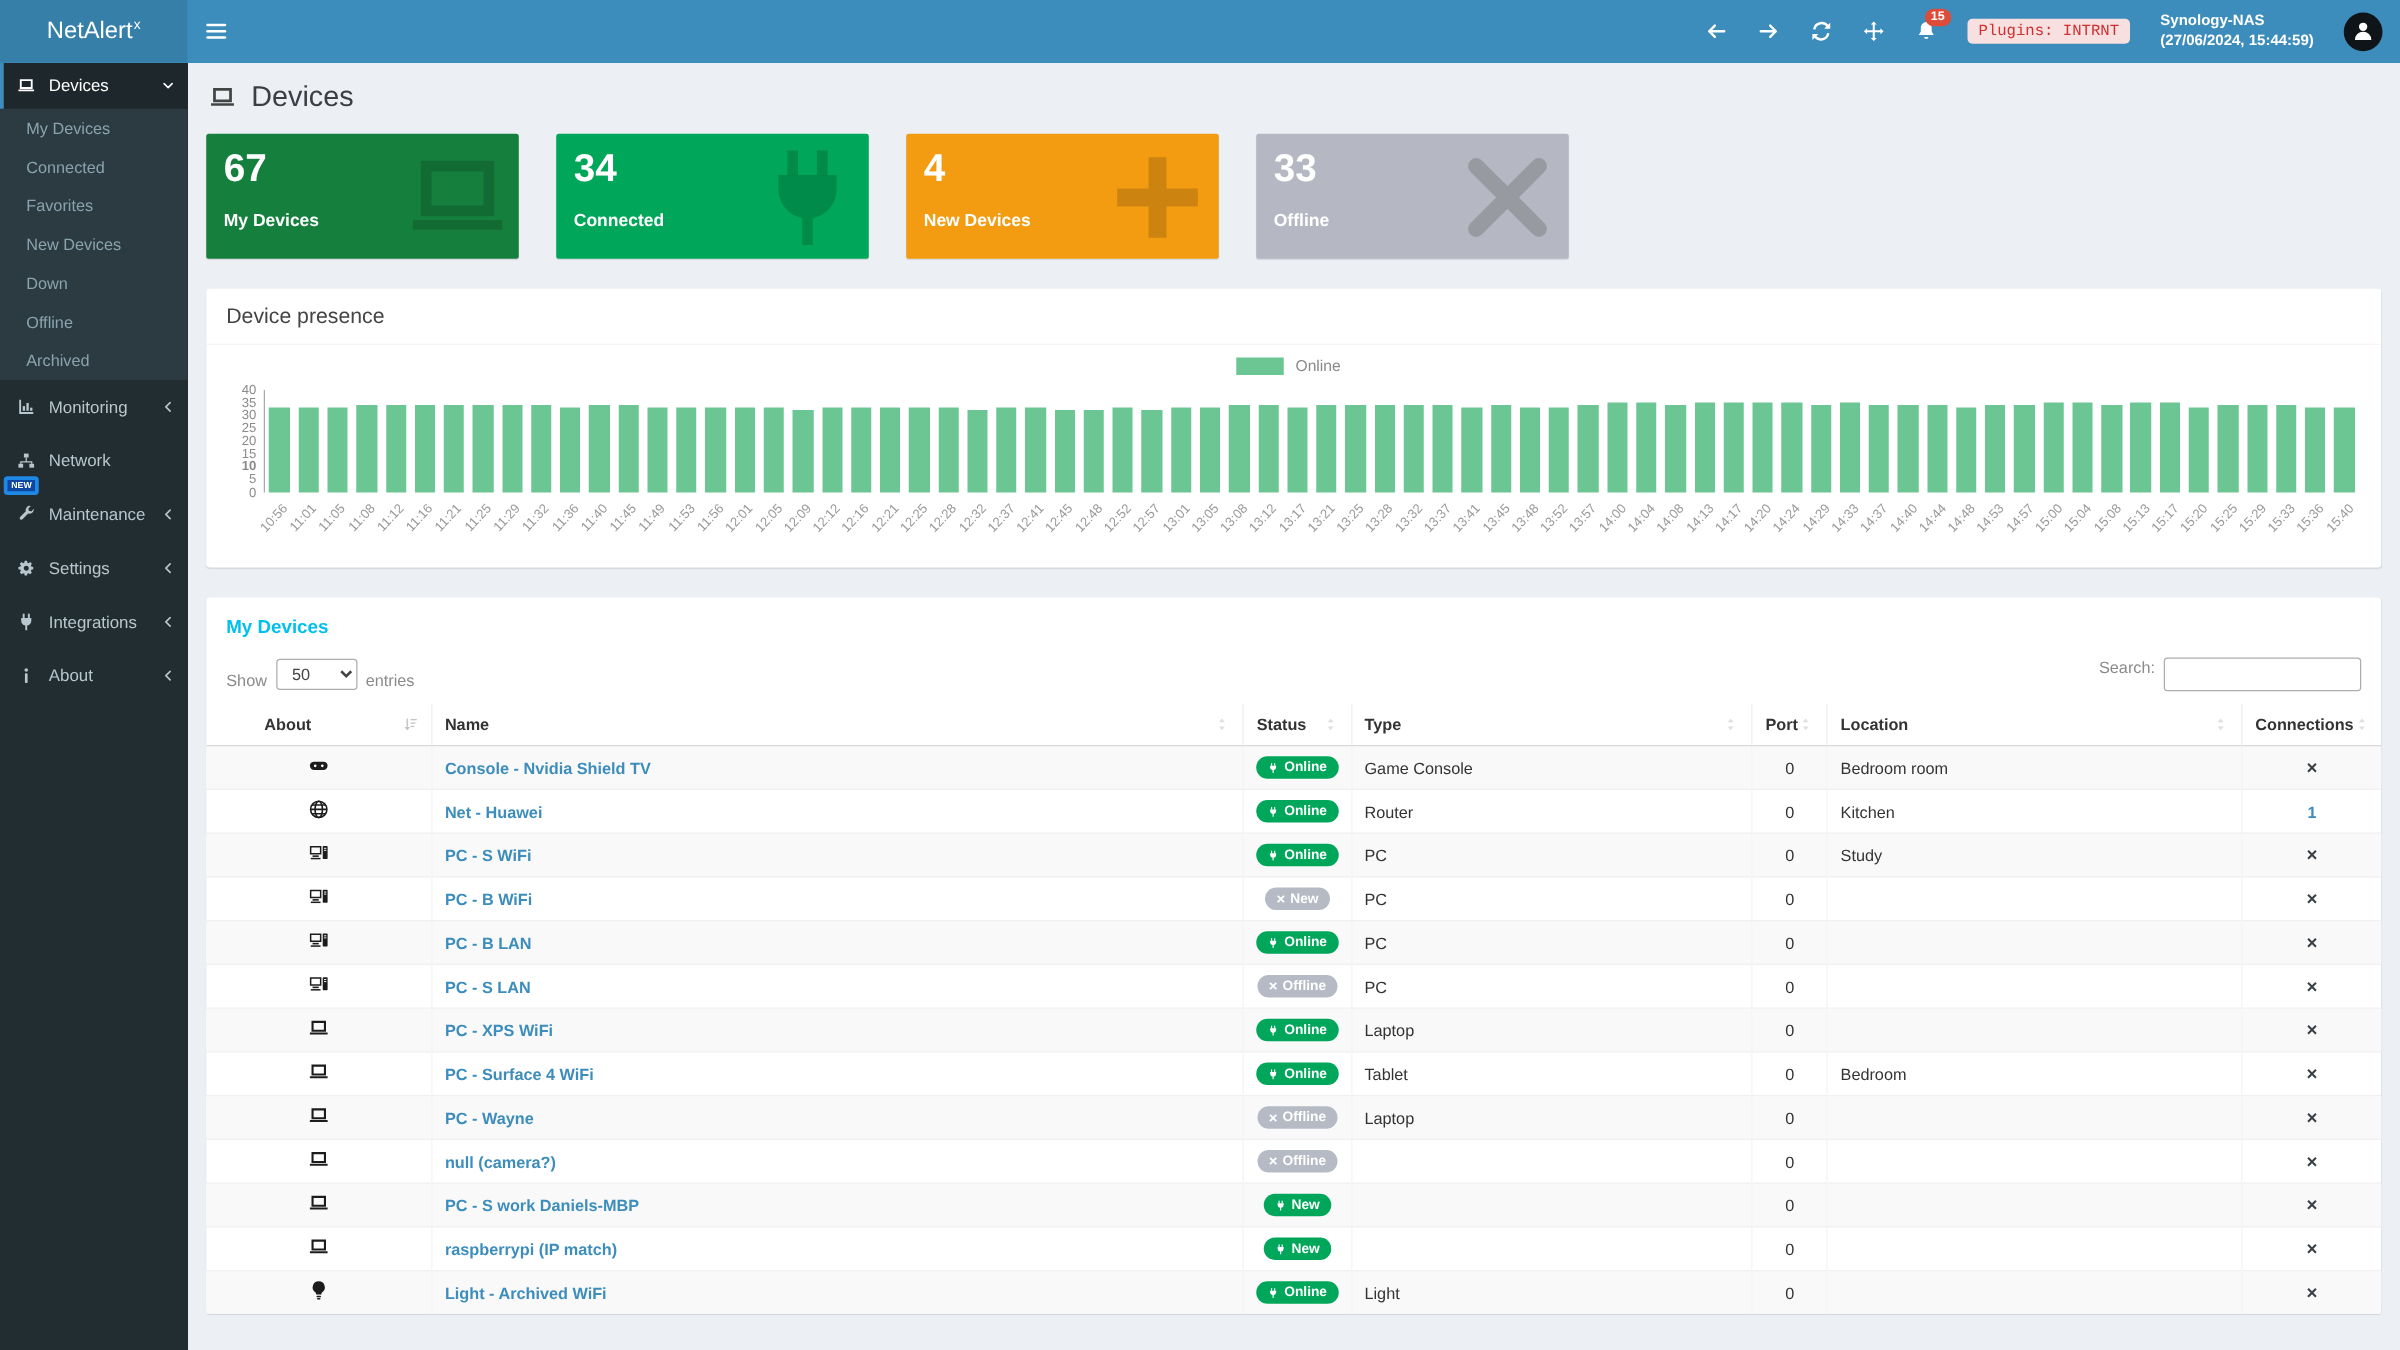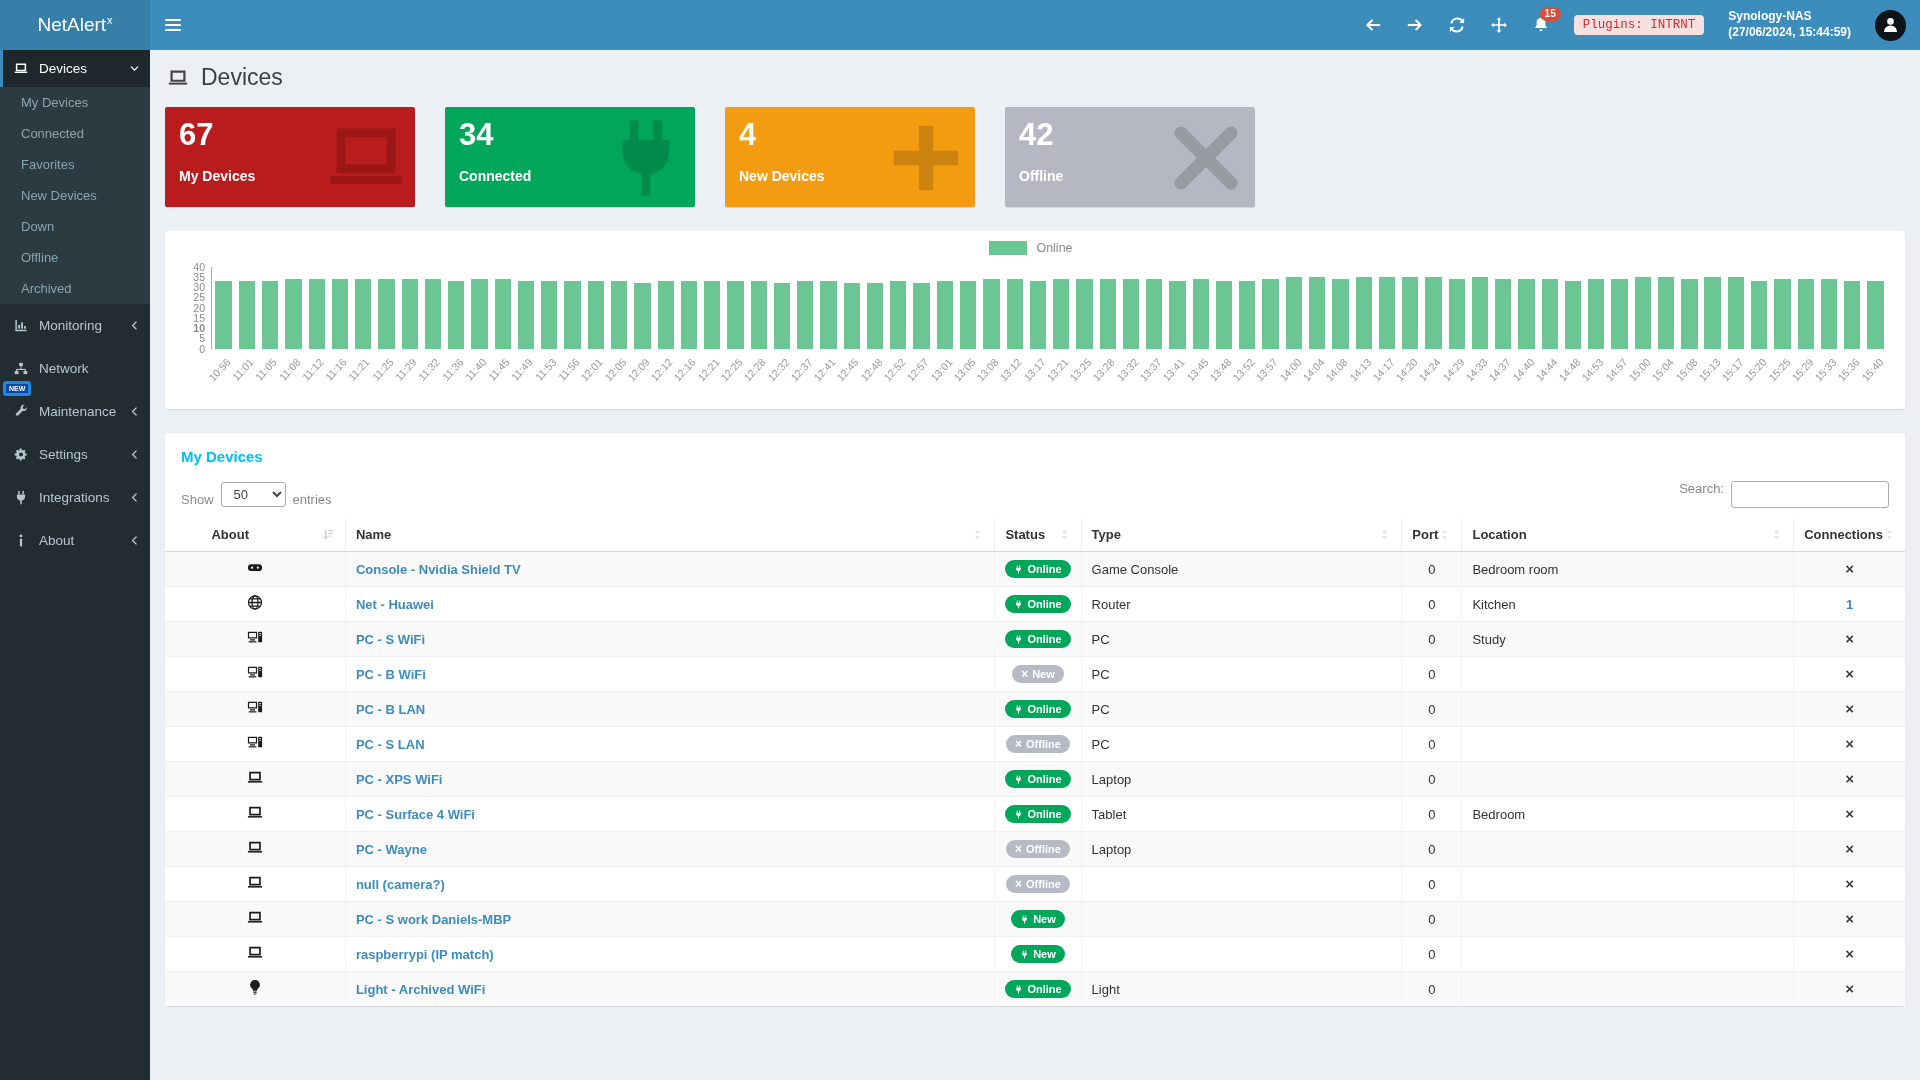--- a/index.html
+++ b/index.html
@@ -290,21 +290,21 @@
     <span class="pt-icon">
         <svg viewBox="0 0 24 24">
           <path d="M5 5h14v10H5z" fill="none" stroke="currentColor" stroke-width="2.4"></path>
           <path d="M2 17h20v2.2H2z" fill="currentColor"></path>
         </svg>
       </span>
     <span>Devices</span>
   </div>
 
   <div class="boxes" id="boxes">
-      <div class="infobox" style="background: #b91c1c;">
+      <div class="infobox" style="background: #15803d;">
         <div class="num">67</div>
         <div class="lbl">My Devices</div>
         <span class="bigicon"><svg viewBox="0 0 24 24">
             <path d="M5 5h14v10H5z" fill="none" stroke="currentColor" stroke-width="2.4"></path>
             <path d="M2 17h20v2.2H2z" fill="currentColor"></path>
           </svg></span>
       </div>
       <div class="infobox" style="background: rgb(0, 166, 90);">
         <div class="num">34</div>
         <div class="lbl">Connected</div>
@@ -315,29 +315,30 @@
           </svg></span>
       </div>
       <div class="infobox" style="background: rgb(243, 156, 18);">
         <div class="num">4</div>
         <div class="lbl">New Devices</div>
         <span class="bigicon"><svg viewBox="0 0 24 24" fill="currentColor">
             <path d="M10 3h4v7h7v4h-7v7h-4v-7H3v-4h7z"></path>
           </svg></span>
       </div>
       <div class="infobox" style="background: rgb(181, 184, 194);">
-        <div class="num">42</div>
+        <div class="num">33</div>
         <div class="lbl">Offline</div>
         <span class="bigicon"><svg viewBox="0 0 24 24" fill="none" stroke="currentColor" stroke-width="3.6" stroke-linecap="round">
             <path d="M5 5l14 14M19 5L5 19"></path>
           </svg></span>
       </div>
     </div>
 
   <div class="card">
+    <div class="card-header">Device presence</div>
     <div class="chart-body">
       <div class="legend">
         <span class="sw" id="legend-sw" style="background: rgb(108, 198, 147);"></span>
         <span class="lg-label" id="legend-label">Online</span>
       </div>
       <div class="plot-wrap">
         <div class="ylabels" id="ylabels">
             <span style="bottom: 0px;">0</span>
             <span style="bottom: 10.25px;">5</span>
             <span style="bottom: 20.5px; font-weight: bold;">10</span>

